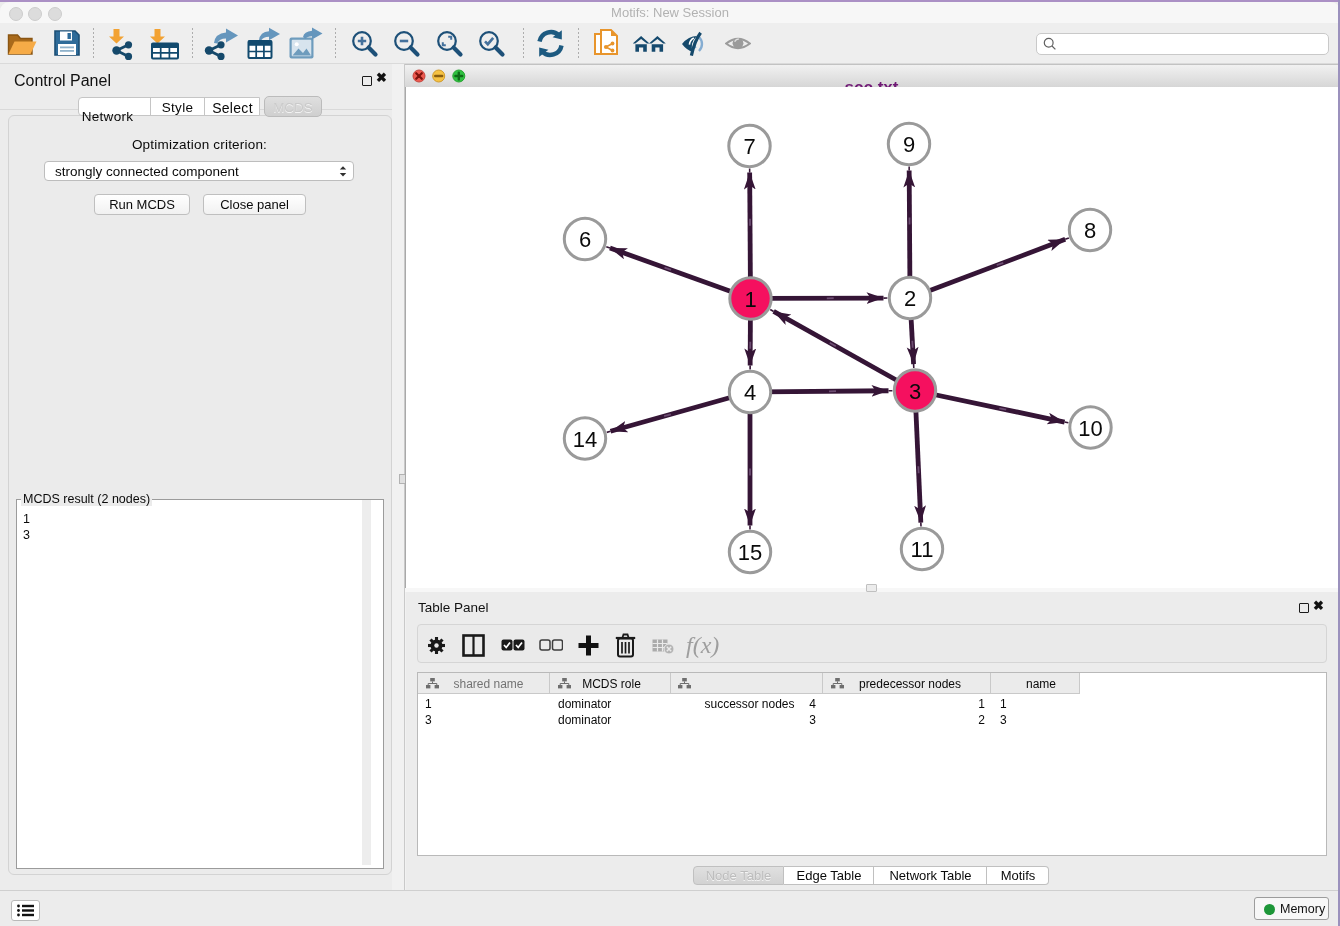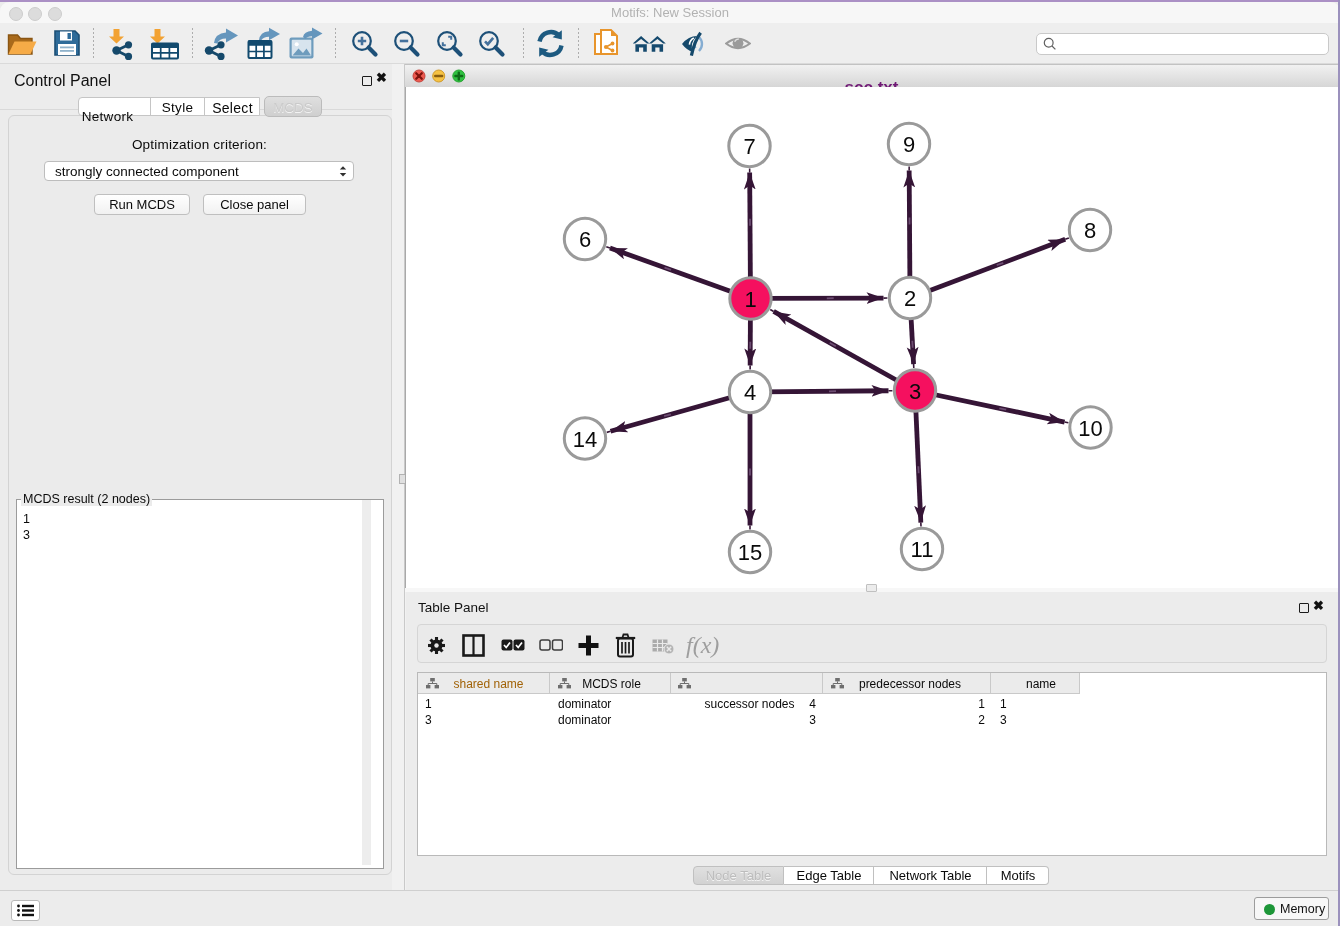--- a/index.html
+++ b/index.html
@@ -372,21 +372,21 @@
       <rect x="0" y="7" width="4.4" height="3.4" fill="#6e6e6e"></rect>
       <rect x="8.6" y="7" width="4.4" height="3.4" fill="#6e6e6e"></rect>
       <path d="M6.5 3.4 V5.5 M2.2 7 V5.5 H10.8 V7" stroke="#6e6e6e" stroke-width="1" fill="none"></path>
     </svg>
   <svg class="abs" style="left:831px;top:678px;" width="13" height="11" viewBox="0 0 13 11">
       <rect x="4.2" y="0" width="4.6" height="3.4" fill="#6e6e6e"></rect>
       <rect x="0" y="7" width="4.4" height="3.4" fill="#6e6e6e"></rect>
       <rect x="8.6" y="7" width="4.4" height="3.4" fill="#6e6e6e"></rect>
       <path d="M6.5 3.4 V5.5 M2.2 7 V5.5 H10.8 V7" stroke="#6e6e6e" stroke-width="1" fill="none"></path>
     </svg>
-  <div class="abs" style="left:436px;top:677px;width:105px;text-align:center;font-size:12px;color:#a16207;">shared name</div>
+  <div class="abs" style="left:436px;top:677px;width:105px;text-align:center;font-size:12px;color:#737373;">shared name</div>
   <div class="abs" style="left:564px;top:677px;width:95px;text-align:center;font-size:12px;color:#0a0a0a;">MCDS role</div>
   <div class="abs" style="left:686px;top:677px;width:127px;text-align:center;font-size:12px;color:#0a0a0a;margin-top:20px;">successor nodes</div>
   <div class="abs" style="left:839px;top:677px;width:142px;text-align:center;font-size:12px;color:#0a0a0a;">predecessor nodes</div>
   <div class="abs" style="left:997px;top:677px;width:88px;text-align:center;font-size:12px;color:#0a0a0a;">name</div>
 </div>
 <div id="tablerows" style="position:absolute;left:0;top:0;font-size:12px;color:#0a0a0a;">
   <div class="abs" style="left:425px;top:697px;">1</div>
   <div class="abs" style="left:558px;top:697px;">dominator</div>
   <div class="abs" style="left:671px;top:697px;width:145px;text-align:right;">4</div>
   <div class="abs" style="left:823px;top:697px;width:162px;text-align:right;">1</div>

